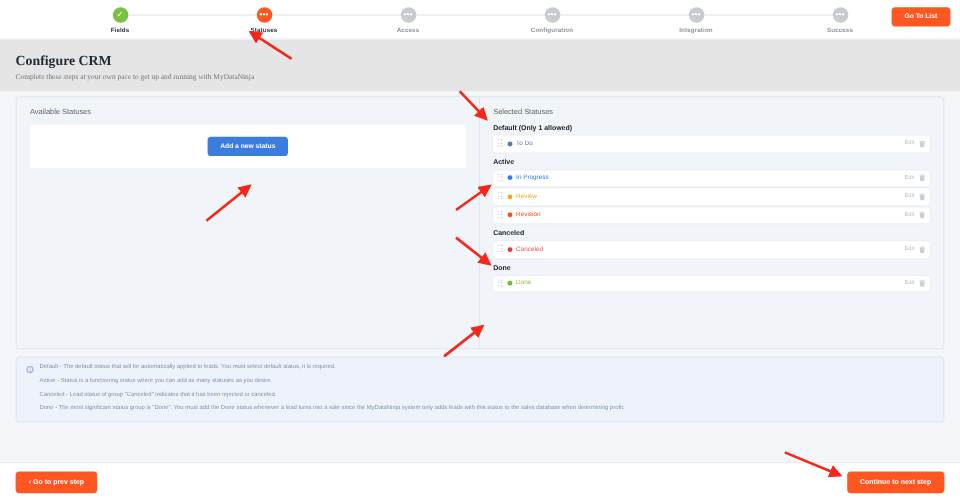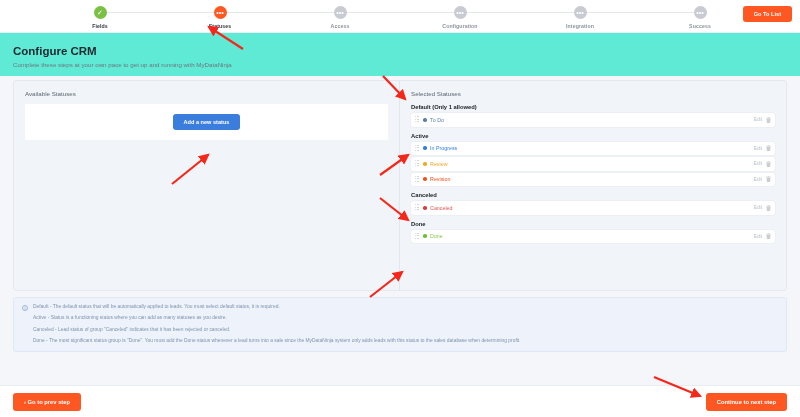--- a/index.html
+++ b/index.html
@@ -74,21 +74,21 @@
     font-size: 5.6px;
     font-weight: bold;
     padding: 5px 11px;
     border-radius: 3px;
     border: none;
     cursor: pointer;
     white-space: nowrap;
   }
 
   
-  .page-head { padding: 12px 13px 8px 13px; background: #5eead4; }
+  .page-head { padding: 12px 13px 8px 13px; background: #e5e5e5; font-family: Liberation Serif, serif; }
   .page-title { font-size: 11.5px; font-weight: bold; color: #222a33; }
   .page-sub { font-size: 6.2px; color: #6f7780; margin-top: 4px; }
 
   
   .panel {
     margin: 4px 13px 0 13px;
     background: #f1f4f8;
     border: 1px solid #e5e9ef;
     border-radius: 3px;
     display: flex;

